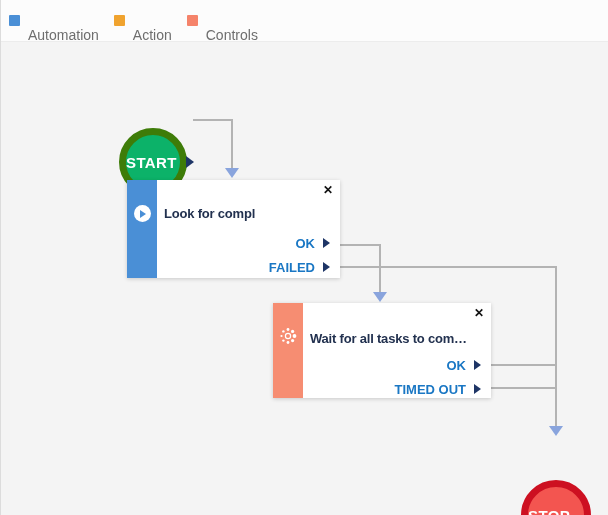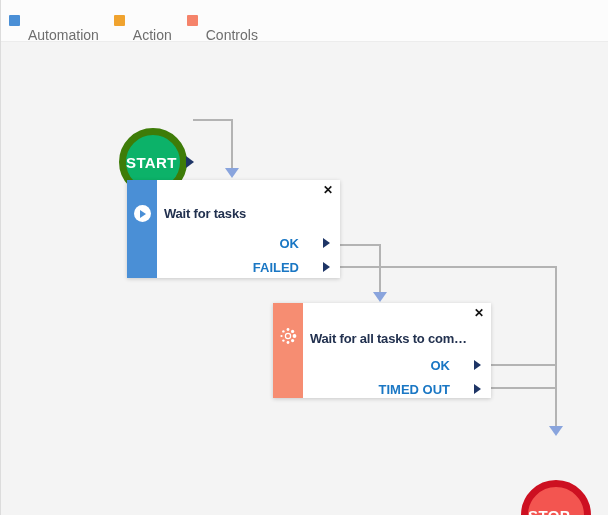--- a/index.html
+++ b/index.html
@@ -45,21 +45,21 @@
     border-top:4px solid transparent; border-bottom:4px solid transparent;
     border-left:6px solid #4a8fd6; }
   .spinner-wrap { margin-top:23px; }
   .node-close { position:absolute; top:3px; right:7px; background:none; border:none;
     font-size:12px; font-weight:bold; color:#111; cursor:pointer;
     font-family:"Liberation Sans", sans-serif; }
   .node-title { position:absolute; left:37px; font-size:13px; font-weight:bold;
     color:#22314f; letter-spacing:-.2px; white-space:nowrap; overflow:hidden;
     text-overflow:ellipsis; max-width:160px; }
   .node-port { position:absolute; right:10px; height:14px; display:flex;
-    align-items:center; gap:24px; cursor:pointer; }
+    align-items:center; gap:8px; cursor:pointer; }
   .port-label { font-size:13px; font-weight:bold; color:#1a77c4; }
 </style>
 </head>
 <body>
 
 <div class="app">
 
   <div class="legend-strip">
     <div class="legend-item">
       <span class="legend-swatch" style="background: rgb(74, 143, 214);"></span>
@@ -99,21 +99,21 @@
       <span>START</span>
     </div>
 
     <div class="node-card" style="left:126px; top:138px; width:213px; height:98px;">
       <div class="node-accent" style="background: rgb(74, 143, 214);">
         <span class="play-circle">
           <span class="play-tri"></span>
         </span>
       </div>
       <button class="node-close">✕</button>
-      <div class="node-title" style="top:26px;">Wait for tasks</div>
+      <div class="node-title" style="top:26px;">Look for compl</div>
       <div class="node-port" style="top:56px;">
         <span class="port-label">OK</span>
         <span class="tri-right"></span>
       </div>
       <div class="node-port" style="top:80px;text-align:center;">
         <span class="port-label">FAILED</span>
         <span class="tri-right"></span>
       </div>
     </div>
 

